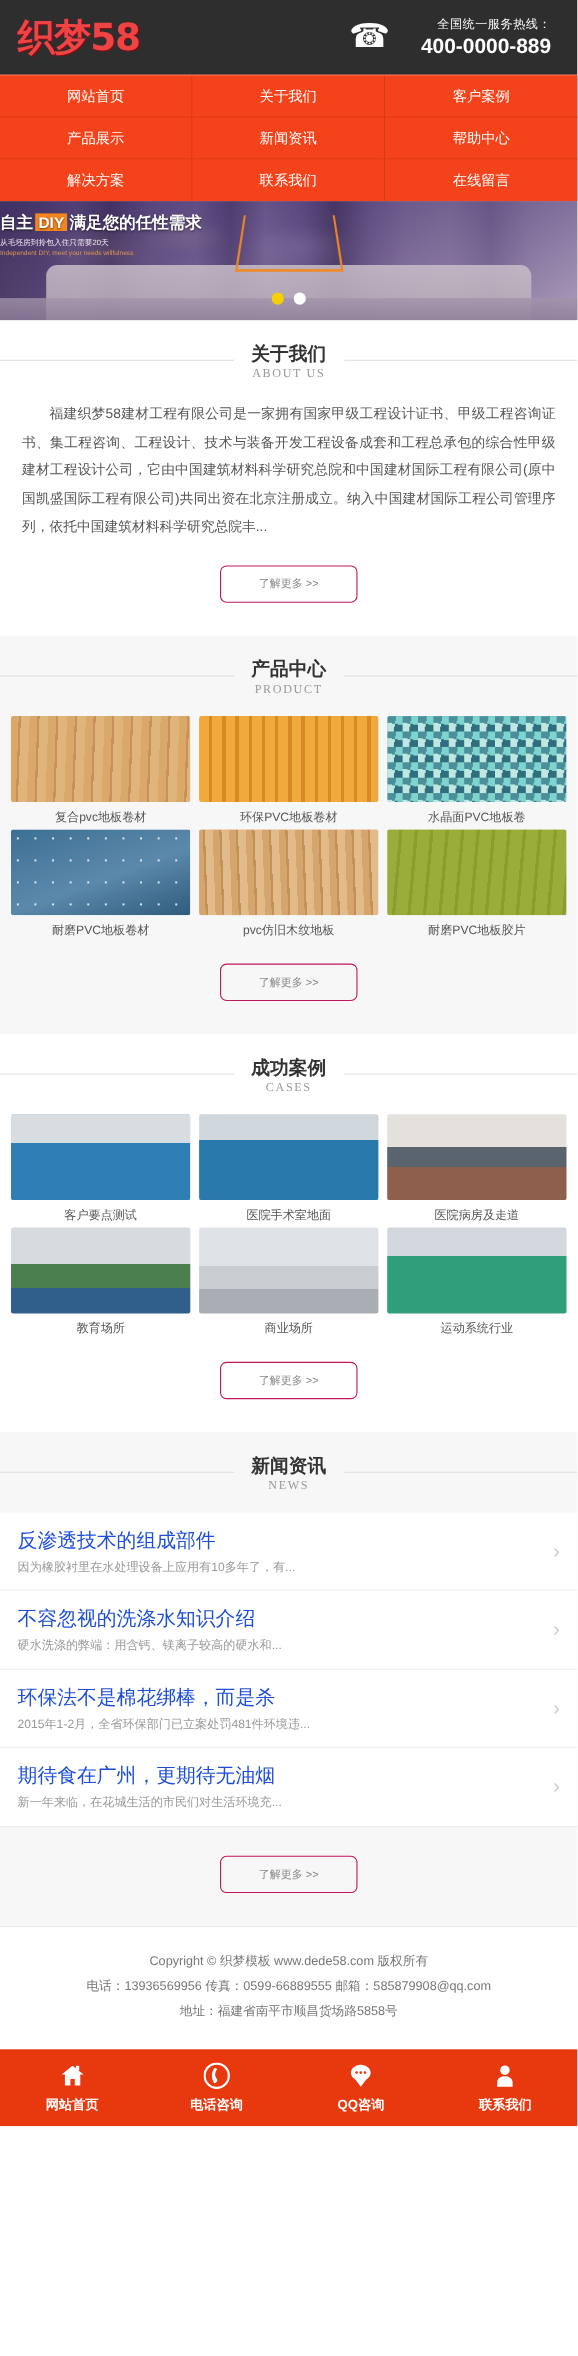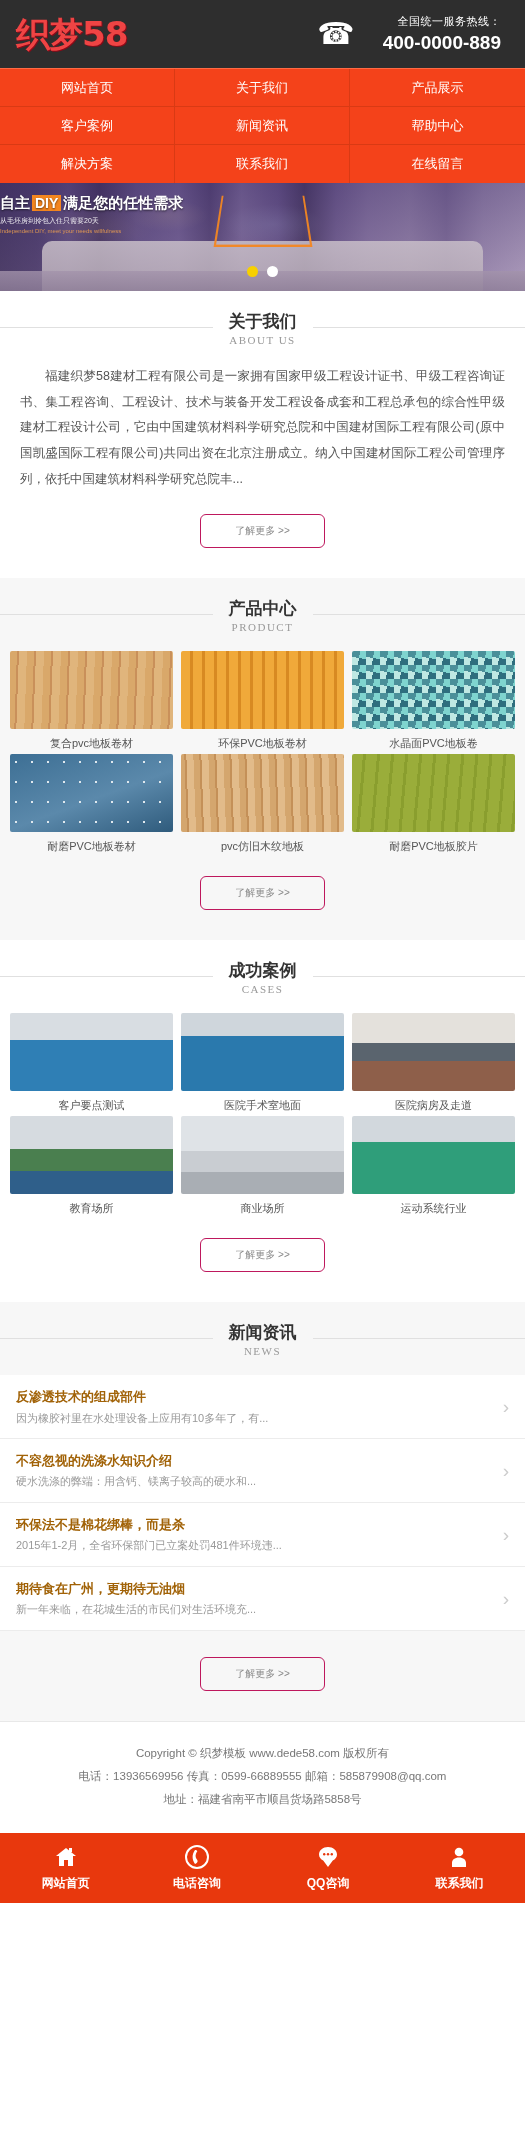--- a/index.html
+++ b/index.html
@@ -292,23 +292,23 @@
   .news-item {
     display: flex;
     align-items: center;
     padding: 12px 16px 12px 16px;
     border-bottom: 1px solid #ececec;
     background: #ffffff;
     cursor: pointer;
   }
   .news-body { flex: 1; min-width: 0; }
   .news-title {
-    font-size: 13px;
-    font-weight: bold;
-    color: #a16207;
+    font-size: 18px;
+    font-weight: normal;
+    color: #1d4ed8;
     line-height: 1.5;
     white-space: nowrap;
     overflow: hidden;
     text-overflow: ellipsis;
   }
   .news-desc {
     font-size: 11px;
     color: #999999;
     margin-top: 4px;
     line-height: 1.4;
@@ -369,22 +369,22 @@
     <div class="phone-icon">☎</div>
     <div class="hotline">
       <div class="hotline-label">全国统一服务热线：</div>
       <div class="hotline-number">400-0000-889</div>
     </div>
   </div>
 
   <div class="nav">
     <div class="nav-item">网站首页</div>
     <div class="nav-item">关于我们</div>
+    <div class="nav-item">客户案例</div>
     <div class="nav-item">产品展示</div>
-    <div class="nav-item">客户案例</div>
     <div class="nav-item">新闻资讯</div>
     <div class="nav-item">帮助中心</div>
     <div class="nav-item">解决方案</div>
     <div class="nav-item">联系我们</div>
     <div class="nav-item">在线留言</div>
   </div>
 
   <div class="banner">
     <div class="banner-bg"></div>
     <div class="banner-sofa"></div>

